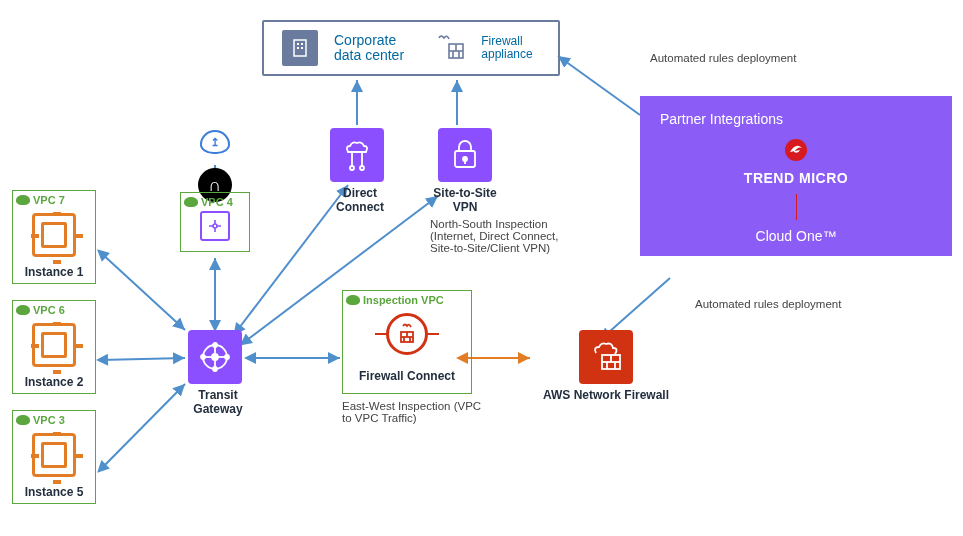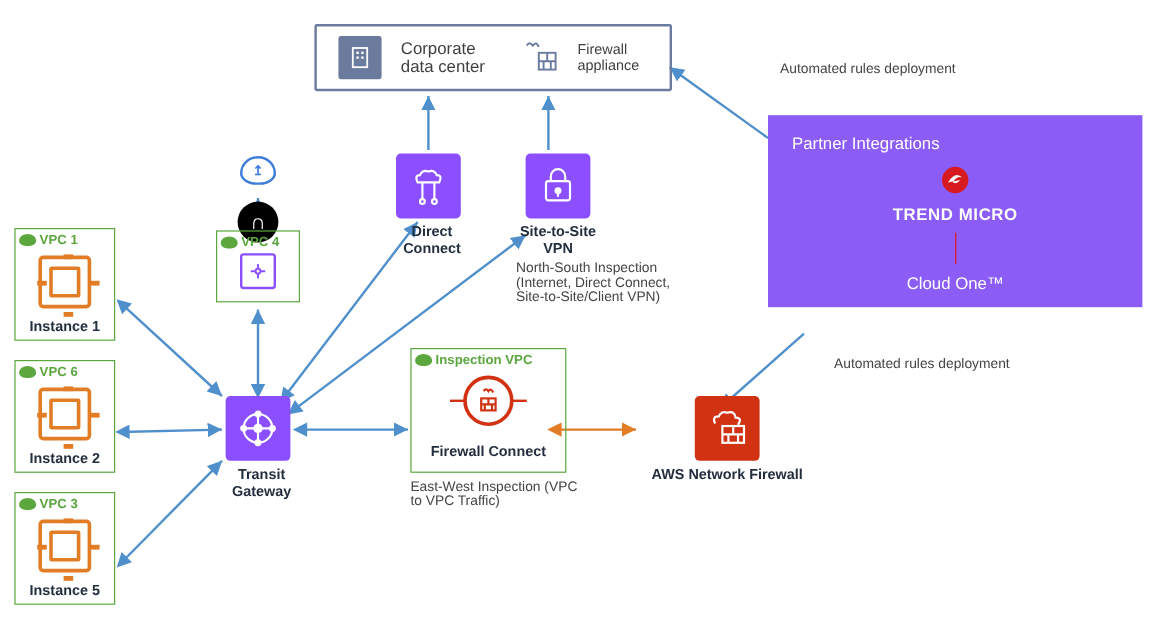--- a/index.html
+++ b/index.html
@@ -11,21 +11,21 @@
   .label { text-align: center; font-weight: 600; margin-top: 4px; font-size: 12px; color: #232F3E; line-height: 1.2; }
   .vpc-box { border: 1px solid #5BA73E; position: absolute; }
   .vpc-tag { position: absolute; top: 3px; left: 3px; display: flex; align-items: center; gap: 3px; }
   .vpc-cloud { width: 14px; height: 10px; background: #5BA73E; border-radius: 50% 50% 40% 40%; }
   .vpc-title { color: #5BA73E; font-weight: 600; font-size: 11px; }
   .instance-icon { width: 44px; height: 44px; border: 3px solid #E27D26; border-radius: 4px; margin: 22px auto 0; position: relative; }
   .instance-icon::before { content:""; position:absolute; inset:6px; border:3px solid #E27D26; border-radius:2px; }
   .instance-icon::after { content:""; position:absolute; top:-4px; left:18px; width:8px; height:4px; background:#E27D26; box-shadow: 0 48px 0 #E27D26, -22px 22px 0 #E27D26, 22px 22px 0 #E27D26; }
   .corp-box { position:absolute; border:2px solid #6B7B9E; border-radius:2px; display:flex; align-items:center; padding:8px 18px; gap:16px; }
   .corp-icon { width:36px; height:36px; background:#6B7B9E; border-radius:2px; display:flex; align-items:center; justify-content:center; flex-shrink:0; }
-  .corp-text { color:#404040; font-size:14px; line-height:1.1; }
+  .corp-text { color:#0369a1; font-size:14px; line-height:1.1; }
   .partner-box { position:absolute; background:#8b5cf6; color:#fff; padding:14px 20px 6px; }
   .partner-title { font-size:14px; line-height:1.3; margin-bottom:10px; }
   .partner-row { display:flex; align-items:center; gap:8px; margin:6px 0;flex-direction:column; }
   .arrow-line { position:absolute; stroke:#4F8FCC; stroke-width:2; fill:none; }
   .arrow-head { fill:#4F8FCC; }
   .arrow-orange { stroke:#E27D26; }
   .arrow-orange-head { fill:#E27D26; }
   .annotation { position:absolute; font-size:11.5px; color:#444; }
   svg.conn { position:absolute; top:0; left:0; width:963px; height:536px; pointer-events:none; }
   .fw-circle { width:42px; height:42px; border:3px solid #D13212; border-radius:50%; margin:8px auto 0; position:relative; display:flex; align-items:center; justify-content:center; font-size:20px; color:#D13212; }
@@ -96,21 +96,21 @@
         <line x1="20" y1="17" x2="20" y2="24"></line>
         <line x1="26" y1="17" x2="26" y2="24"></line>
       </svg>
   </div>
   <div class="corp-text" style="font-size:12px;">Firewall appliance</div>
 </div>
 
 <div class="vpc-box" style="top:190px; left:12px; width:84px; height:94px;">
   <div class="vpc-tag">
       <span class="vpc-cloud"></span>
-      <span class="vpc-title">VPC 1</span>
+      <span class="vpc-title">VPC 7</span>
     </div>
   <div class="instance-icon"></div>
   <div class="label" style="margin-top:8px;">Instance 1</div>
 </div>
 <div class="vpc-box" style="top:300px; left:12px; width:84px; height:94px;">
   <div class="vpc-tag">
       <span class="vpc-cloud"></span>
       <span class="vpc-title">VPC 6</span>
     </div>
   <div class="instance-icon"></div>

